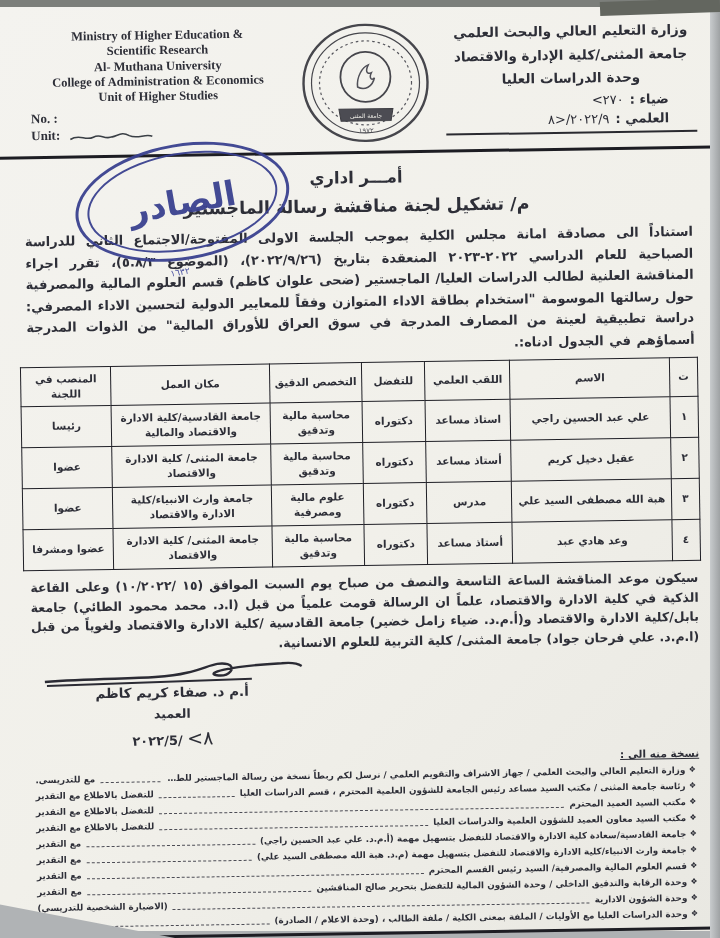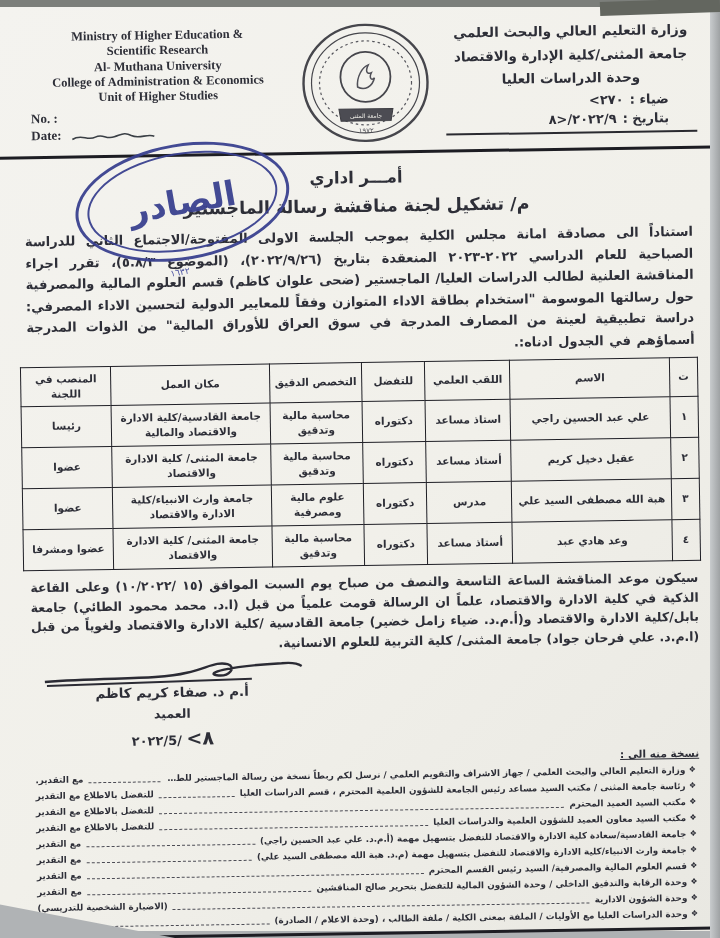--- a/index.html
+++ b/index.html
@@ -19,21 +19,21 @@
     color:#2e2f38;
   }
   .tilt{transform:rotate(-0.9deg);transform-origin:360px 300px;padding:12px 14px 0 16px;}
   
   .hdr{display:flex;flex-direction:row;align-items:flex-start;}
   .hdr-en{width:255px;text-align:center;font-family:"Liberation Serif",serif;font-weight:bold;font-size:12.5px;line-height:1.22;padding-top:8px;margin-left:18px;}
   .hdr-en .noline{ text-align:left;font-size:13px;margin-top:5px;line-height:1.3;}
   .hdr-logo{width:160px;display:flex;justify-content:center;padding-top:4px;}
   .hdr-ar{flex:1;text-align:center;font-weight:bold;font-size:13.5px;line-height:1.75;direction:rtl;padding-top:6px;}
   .hdr-ar .numline{font-size:13px;display:flex;direction:rtl;justify-content:flex-start;padding-right:28px;gap:6px;line-height:1.5;}
-  .hand{font-family:"DejaVu Sans",sans-serif;font-weight:bold;letter-spacing:1px;}
+  .hand{font-family:"DejaVu Sans",sans-serif;font-weight:normal;letter-spacing:1px;}
   .hdr-rule{border:0;border-top:3.5px solid #1d1d23;margin:4px -14px 0 -16px;position:relative;z-index:1;}
   .date-scribble{vertical-align:middle;margin-left:4px;}
   
   .stamp{position:absolute;top:136px;left:76px;width:216px;height:116px;transform:rotate(-9deg);z-index:4;color:#39408f;opacity:.94;pointer-events:none;}
   .stamp .oval-outer{position:absolute;inset:0;border:3px solid #39408f;border-radius:50%;}
   .stamp .oval-inner{position:absolute;inset:9px 12px;border:2px solid #39408f;border-radius:50%;}
   .stamp .stamp-text{position:absolute;inset:0;display:flex;align-items:center;justify-content:center;font-size:34px;font-weight:bold;}
   .stamp .stamp-marks{position:absolute;left:84px;bottom:-16px;font-size:9px;color:#4a51a0;}
   
   .title{ text-align:center;font-weight:bold;font-size:16.5px;margin-top:14px;letter-spacing:.5px;}
@@ -79,21 +79,21 @@
     <div class="hdr">
       <div class="hdr-en">
         <div>Ministry of Higher Education &amp;</div>
         <div>Scientific Research</div>
         <div>Al- Muthana University</div>
         <div>College of Administration &amp; Economics</div>
         <div>Unit of Higher Studies</div>
         <div class="noline">
           <div>No. :</div>
           <div>
-            <span>Date:</span>
+            <span>Unit:</span>
             <svg class="date-scribble" width="88" height="15" viewBox="0 0 88 15" style="display:inline-block">
               <path d="M3,10 C12,4 18,12 26,8 C34,4 36,11 45,8 C52,6 55,3 62,7 C70,11 78,5 85,8" fill="none" stroke="#3a3f45" stroke-width="1.6"></path>
             </svg>
           </div>
         </div>
       </div>
 
       <div class="hdr-logo">
         <svg width="142" height="126" viewBox="0 0 142 126">
           <ellipse cx="71" cy="62" rx="62" ry="58" fill="none" stroke="#46464c" stroke-width="2.4"></ellipse>
@@ -109,21 +109,21 @@
 
       <div class="hdr-ar">
         <div>وزارة التعليم العالي والبحث العلمي</div>
         <div>جامعة المثنى/كلية الإدارة والاقتصاد</div>
         <div>وحدة الدراسات العليا</div>
         <div class="numline">
           <span>ضياء :</span>
           <span class="hand" dir="ltr">&lt;٢٧٠</span>
         </div>
         <div class="numline" style="border-bottom:2px solid #2a2a30;padding-bottom:2px;">
-          <span>بتاريخ :</span>
+          <span>العلمي :</span>
           <span class="hand" dir="ltr">٢٠٢٢/٩/&lt;٨</span>
         </div>
       </div>
     </div>
 
     <hr class="hdr-rule">
 
     <div class="stamp">
       <div class="oval-outer"></div>
       <div class="oval-inner"></div>
@@ -212,21 +212,21 @@
       </div>
     </div>
 
     <div class="dist">
       <div class="dist-head">نسخة منه الى :</div>
 
       <div class="dist-item">
         <span class="dist-bullet">❖</span>
         <span class="dist-text">وزارة التعليم العالي والبحث العلمي / جهاز الاشراف والتقويم العلمي / نرسل لكم ربطاً نسخة من رسالة الماجستير للطالب أعلاه مع ملف وقرص CD</span>
         <span class="dist-filler"></span>
-        <span class="dist-suffix">مع التقدير.</span>
+        <span class="dist-suffix">مع للتدريسي.</span>
       </div>
       <div class="dist-item">
         <span class="dist-bullet">❖</span>
         <span class="dist-text">رئاسة جامعة المثنى / مكتب السيد مساعد رئيس الجامعة للشؤون العلمية المحترم ، قسم الدراسات العليا</span>
         <span class="dist-filler"></span>
         <span class="dist-suffix">للتفضل بالاطلاع مع التقدير</span>
       </div>
       <div class="dist-item">
         <span class="dist-bullet">❖</span>
         <span class="dist-text">مكتب السيد العميد المحترم</span>

